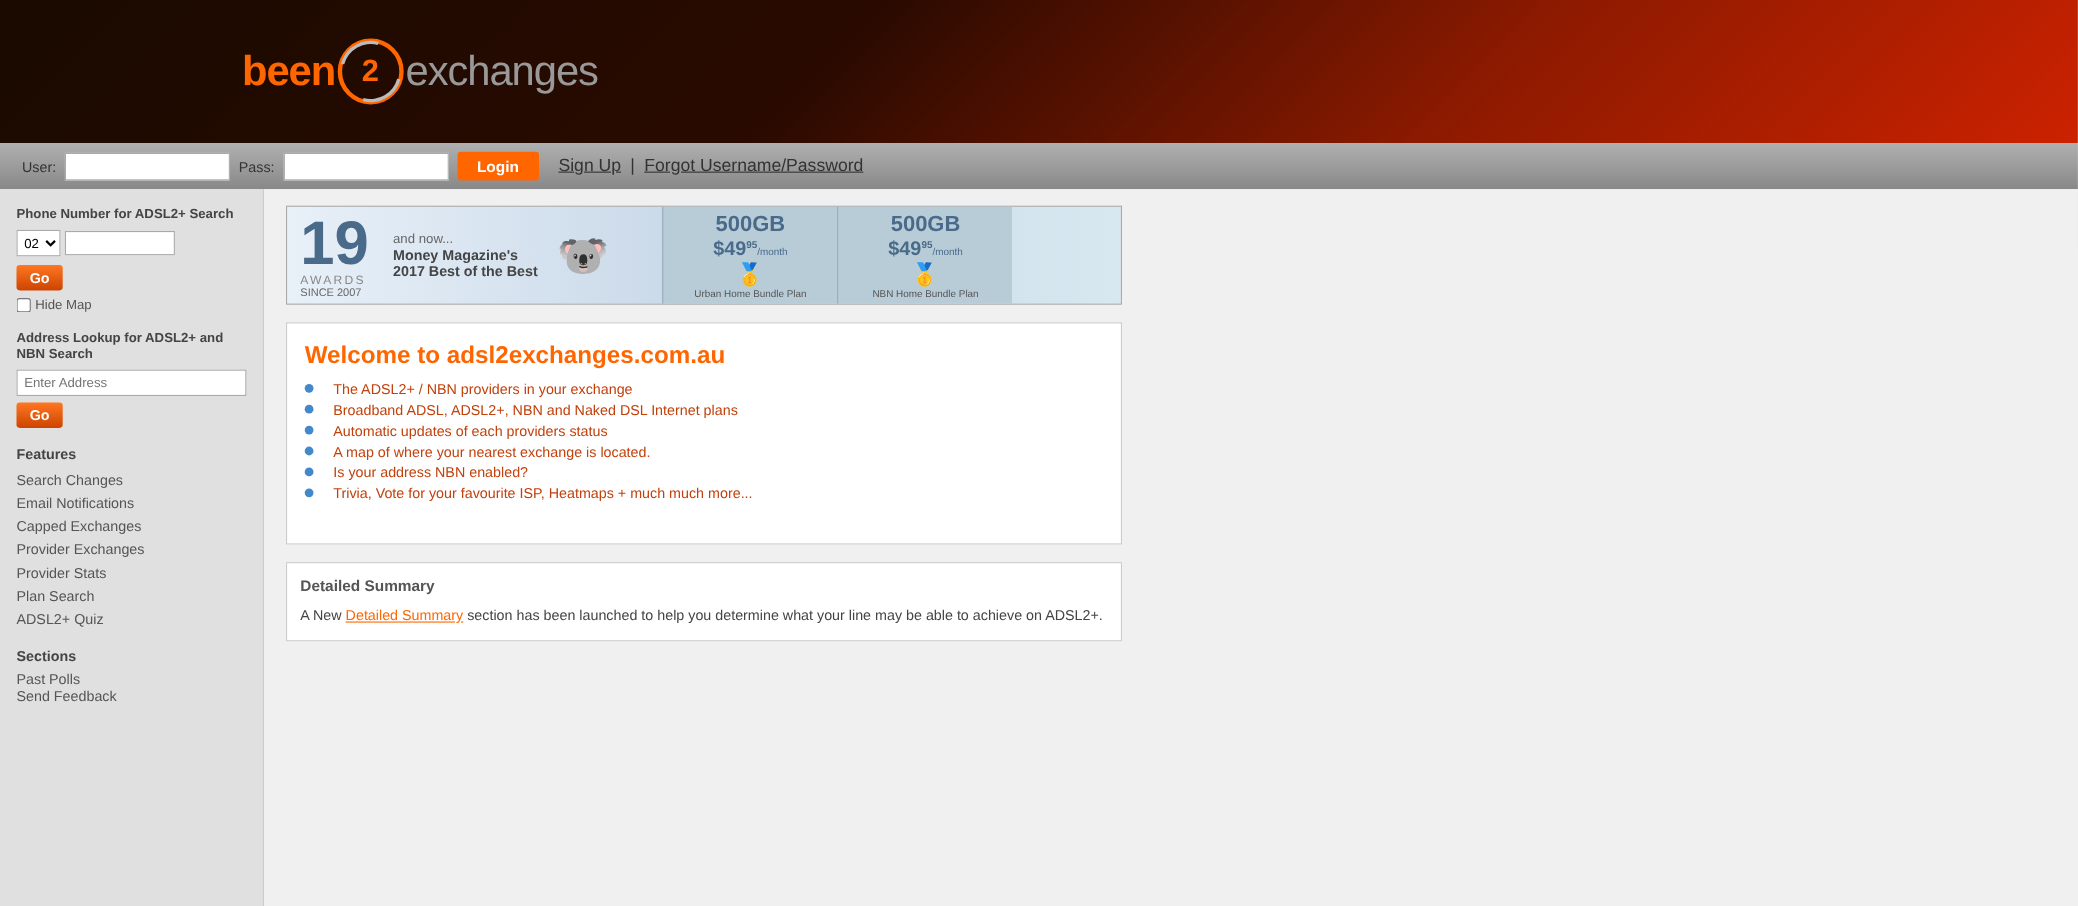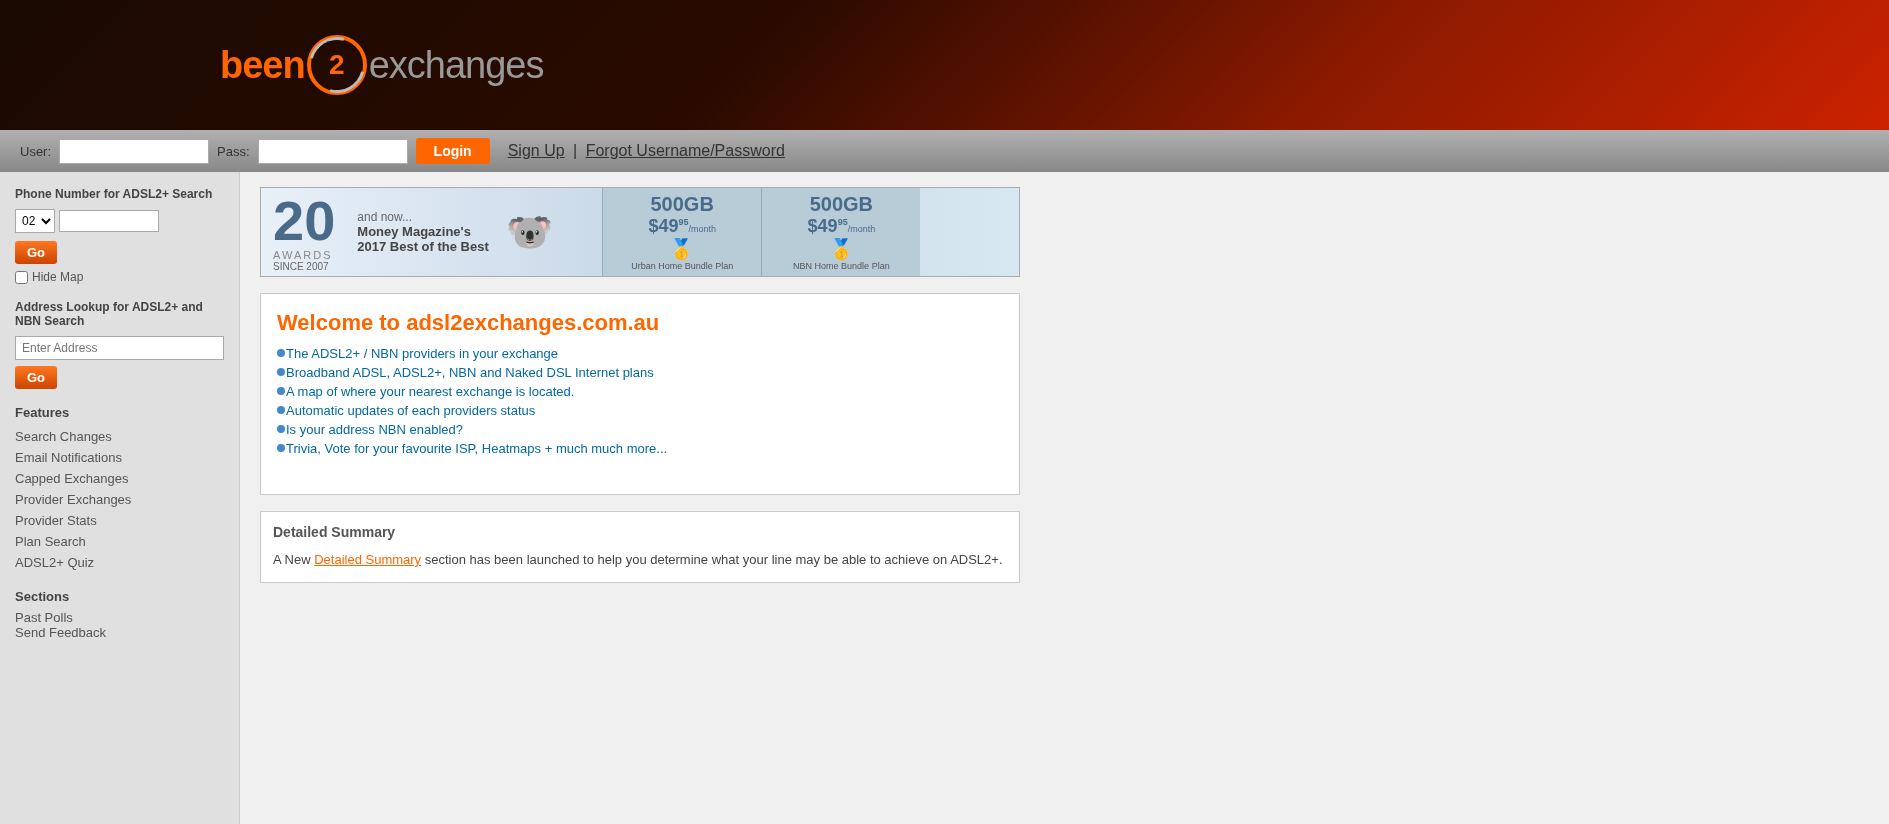--- a/index.html
+++ b/index.html
@@ -189,25 +189,25 @@
       color: #444;
       font-size: 13px;
       margin-bottom: 12px;
     }
     .feature-bullets {
       list-style: none;
       margin-bottom: 20px;
     }
     .feature-bullets li {
       padding: 2px 0;
-      color: #0369a1;
+      color: #c2410c;
       font-size: 13px;
       display: flex;
       align-items: flex-start;
-      gap: 1px;
+      gap: 18px;
     }
     .bullet-dot {
       width: 8px;
       height: 8px;
       border-radius: 50%;
       background: #4488cc;
       margin-top: 3px;
       flex-shrink: 0;
     }
 
@@ -341,21 +341,21 @@
         <li><a href="#">Send Feedback</a></li>
       </ul>
     </div>
   </div>
 
   <div id="content">
 
     <div class="banner">
       <div class="banner-left">
         <div>
-          <span style="font-size:56px;font-weight:bold;color:#4a6a8a;line-height:1;display:block;">20</span>
+          <span style="font-size:56px;font-weight:bold;color:#4a6a8a;line-height:1;display:block;">19</span>
           <span style="font-size:11px;color:#888;letter-spacing:2px;display:block;">AWARDS</span>
           <span style="font-size:10px;color:#666;display:block;">SINCE 2007</span>
         </div>
         <div style="margin-left:12px;">
           <div style="font-size:12px;color:#666;">and now...</div>
           <div style="font-size:13px;font-weight:bold;color:#444;">Money Magazine's</div>
           <div style="font-size:13px;font-weight:bold;color:#444;">2017 Best of the Best</div>
         </div>
         <div style="font-size:38px;margin-left:8px;">🐨</div>
       </div>
@@ -385,25 +385,25 @@
         <li>
           <span class="bullet-dot"></span>
           <span>The ADSL2+ / NBN providers in your exchange</span>
         </li>
         <li>
           <span class="bullet-dot"></span>
           <span>Broadband ADSL, ADSL2+, NBN and Naked DSL Internet plans</span>
         </li>
         <li>
           <span class="bullet-dot"></span>
+          <span>Automatic updates of each providers status</span>
+        </li>
+        <li>
+          <span class="bullet-dot"></span>
           <span>A map of where your nearest exchange is located.</span>
-        </li>
-        <li>
-          <span class="bullet-dot"></span>
-          <span>Automatic updates of each providers status</span>
         </li>
         <li>
           <span class="bullet-dot"></span>
           <span>Is your address NBN enabled?</span>
         </li>
         <li>
           <span class="bullet-dot"></span>
           <span>Trivia, Vote for your favourite ISP, Heatmaps + much much more...</span>
         </li>
       </ul>

